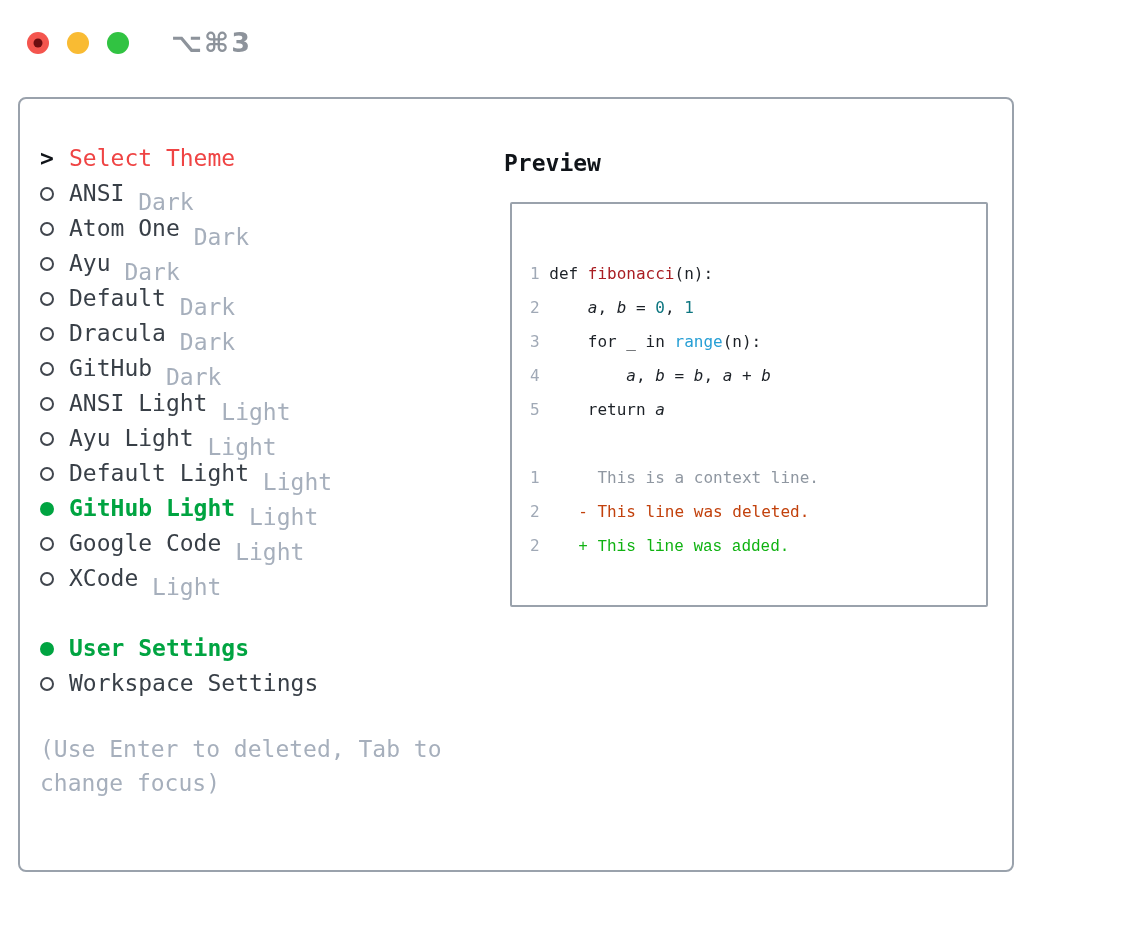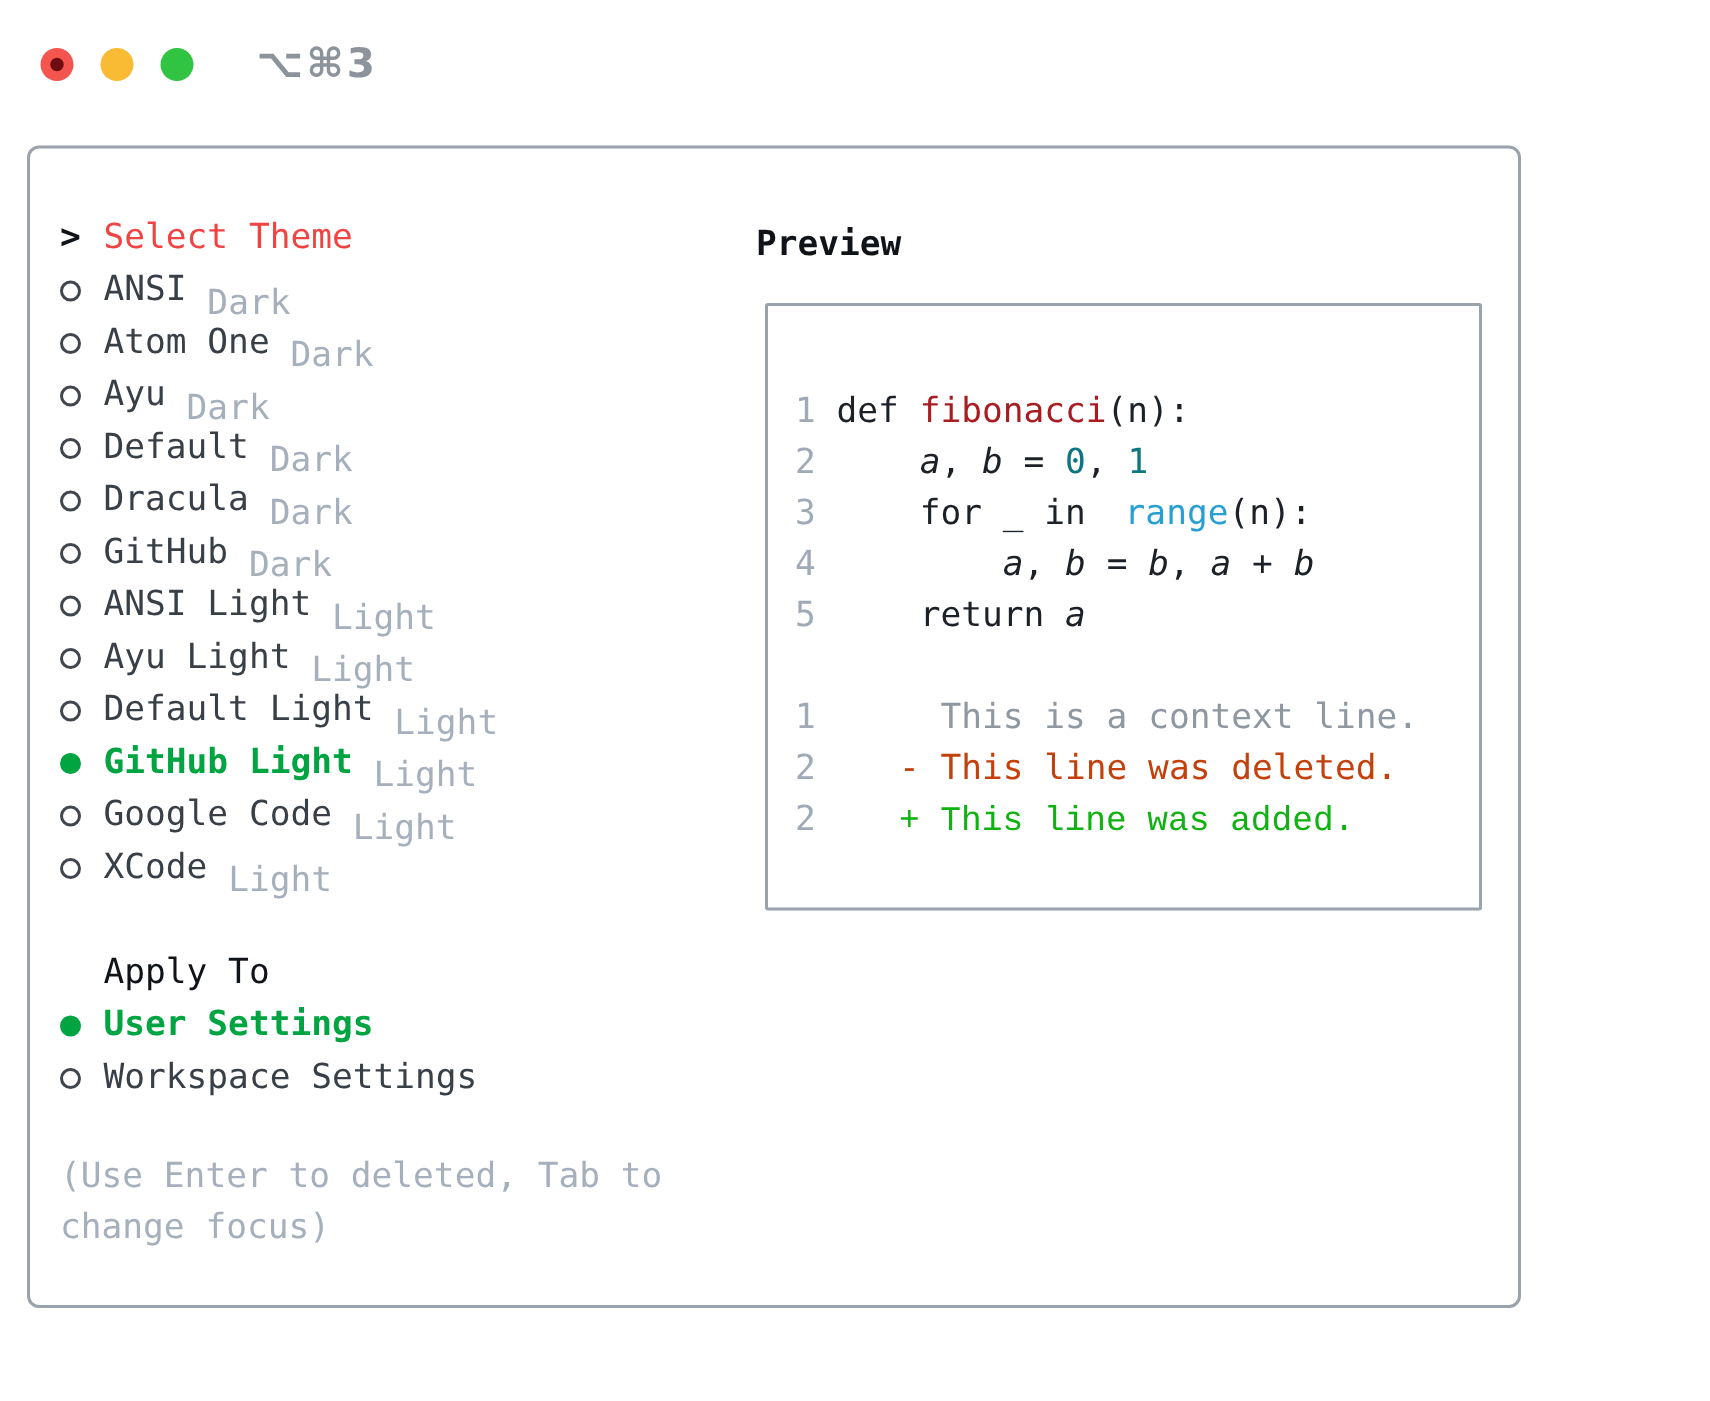--- a/index.html
+++ b/index.html
@@ -99,28 +99,28 @@
   .preview-box {
     position: absolute; left: 490px; top: 103px;
     width: 478px; height: 405px;
     border: 2px solid #9aa2ac;
     border-radius: 2px;
     background: #ffffff;
     padding: 53px 0 0 18px;
     overflow: hidden;
   }
   .code-line {
-    font-size: 23px; line-height: 34px; min-height: 34px;
+    font-size: 16px; line-height: 34px; min-height: 34px;
     white-space: pre;
   }
   .seg-ln    { color: #a0a9b6; }
   .seg-plain { color: #1c2127; }
   .seg-func  { color: #a91d22; }
   .seg-num   { color: #0d7680; }
-  .seg-call  { color: #279fd5; margin-left: 12px; }
+  .seg-call  { color: #279fd5; }
   .seg-var   { color: #1c2127; font-style: italic; }
   .seg-ctx   { color: #8f97a1; }
   .seg-del   { color: #c2410c; }
   .seg-add   { color: #0fb211; font-family: Liberation Mono, monospace; }
 </style>
 </head>
 <body>
 
 <div class="window">
 
@@ -151,24 +151,20 @@
           <div class="row"><span class="bullet-col"><span class="bullet"></span></span><span class="item-name">ANSI Light</span><span class="item-variant"> Light</span></div>
           <div class="row"><span class="bullet-col"><span class="bullet"></span></span><span class="item-name">Ayu Light</span><span class="item-variant"> Light</span></div>
           <div class="row"><span class="bullet-col"><span class="bullet"></span></span><span class="item-name">Default Light</span><span class="item-variant"> Light</span></div>
           <div class="row"><span class="bullet-col"><span class="bullet sel"></span></span><span class="item-name sel">GitHub Light</span><span class="item-variant"> Light</span></div>
           <div class="row"><span class="bullet-col"><span class="bullet"></span></span><span class="item-name">Google Code</span><span class="item-variant"> Light</span></div>
           <div class="row"><span class="bullet-col"><span class="bullet"></span></span><span class="item-name">XCode</span><span class="item-variant"> Light</span></div>
         </div>
 
       <div class="section-gap"></div>
 
-      <div class="row">
-        <span class="bullet-col"></span>
-        <span class="apply-title">Apply To</span>
-      </div>
 
       <div id="apply-list">
           <div class="row"><span class="bullet-col"><span class="bullet sel"></span></span><span class="item-name sel">User Settings</span></div>
           <div class="row"><span class="bullet-col"><span class="bullet"></span></span><span class="item-name">Workspace Settings</span></div>
         </div>
 
       <div class="hint">(Use Enter to deleted, Tab to change focus)</div>
     </div>
 
     <div class="preview-title">Preview</div>

